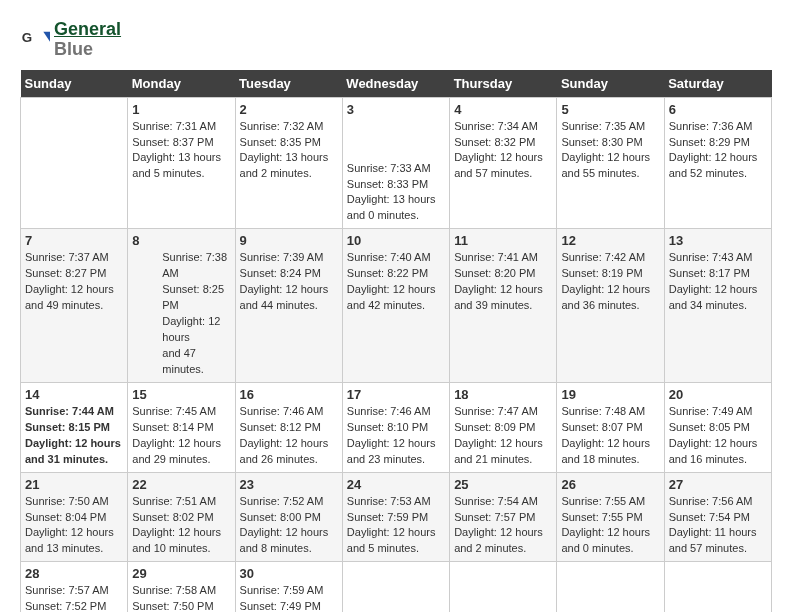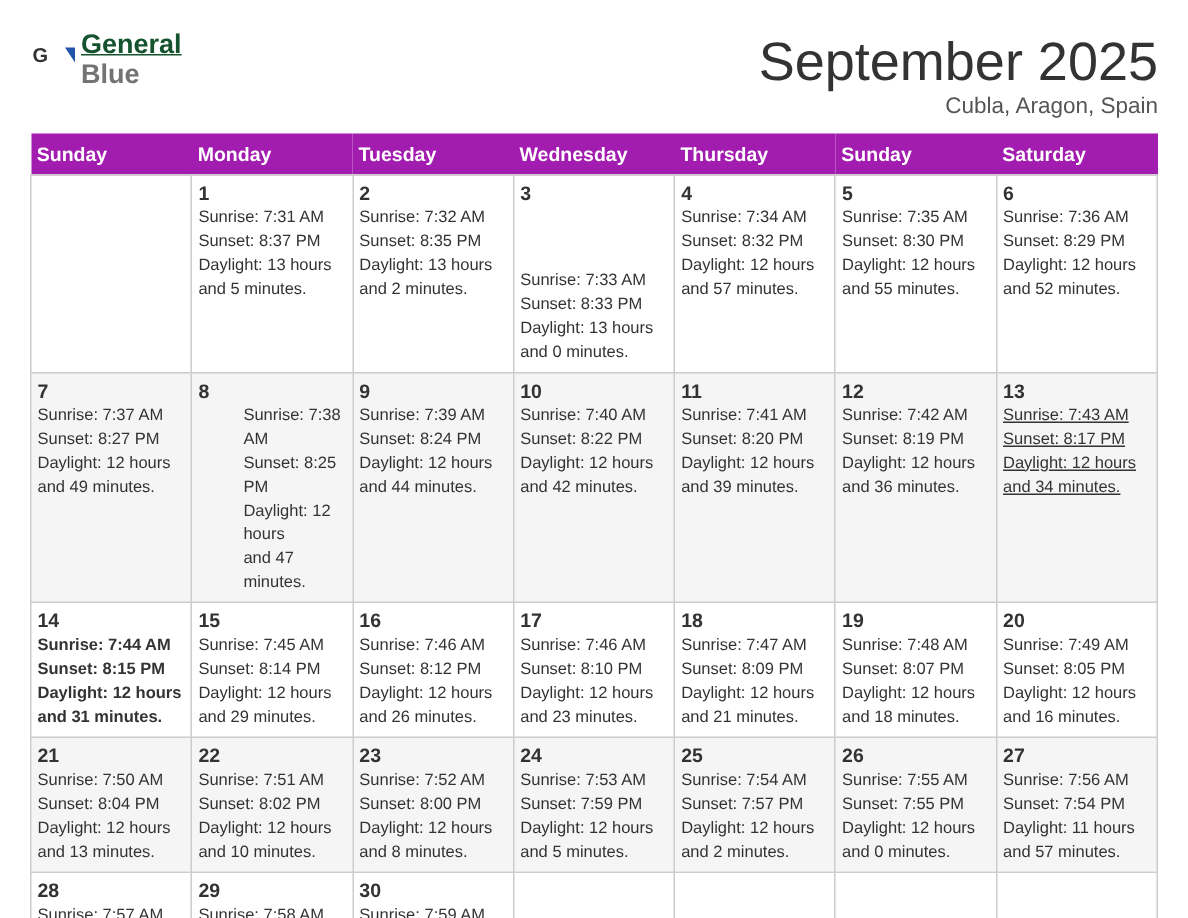--- a/index.html
+++ b/index.html
@@ -45,21 +45,21 @@
     .location {
       font-size: 15px;
       color: #555;
     }
     .calendar {
       width: 100%;
       border-collapse: collapse;
       font-size: 11px;
     }
     .calendar th {
-      background-color: #a21caf;
+      background-color: #404040;
       color: #fff;
       padding: 6px 4px;
       text-align: left;
       font-size: 13px;
       font-weight: bold;
     }
     .calendar td {
       border: 1px solid #ccc;
       vertical-align: top;
       padding: 4px;
@@ -93,24 +93,20 @@
   <div class="logo">
     <svg class="logo-icon" viewBox="0 0 36 36">
       <text x="2" y="20" font-size="16" font-weight="bold" fill="#333">G</text>
       <polygon points="28,8 36,8 36,20" fill="#2255aa"></polygon>
     </svg>
     <div class="logo-text">
       <span class="logo-general">General</span>
       <span class="logo-blue">Blue</span>
     </div>
   </div>
-  <div class="title-block">
-    <div class="month-title">September 2025</div>
-    <div class="location">Cubla, Aragon, Spain</div>
-  </div>
 </div>
 
 <table class="calendar">
   <thead>
     <tr>
     <th>Sunday</th>
         <th>Monday</th>
         <th>Tuesday</th>
         <th>Wednesday</th>
         <th>Thursday</th>
@@ -202,21 +198,21 @@
         </td>
         <td>
           <span class="day-number">12</span>
           <div class="day-info" style="white-space: pre-line;">Sunrise: 7:42 AM
 Sunset: 8:19 PM
 Daylight: 12 hours
 and 36 minutes.</div>
         </td>
         <td>
           <span class="day-number">13</span>
-          <div class="day-info" style="white-space: pre-line; text-decoration: underline;">Sunrise: 7:43 AM
+          <div class="day-info" style="white-space: pre-line;">Sunrise: 7:43 AM
 Sunset: 8:17 PM
 Daylight: 12 hours
 and 34 minutes.</div>
         </td>
       </tr>
       <tr>
         <td>
           <span class="day-number">14</span>
           <div class="day-info" style="white-space: pre-line; font-weight: bold;">Sunrise: 7:44 AM
 Sunset: 8:15 PM

